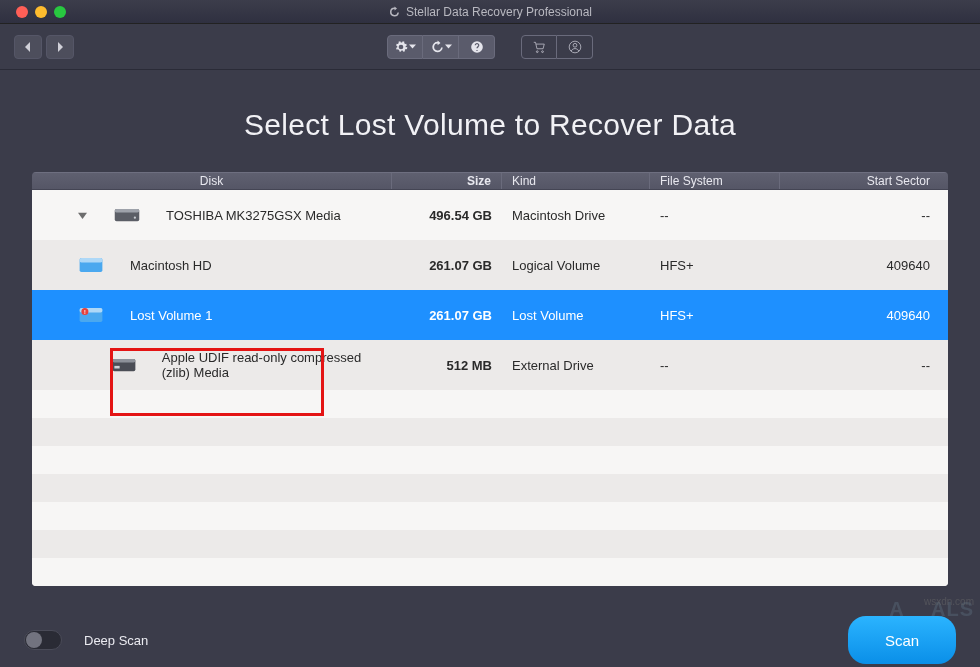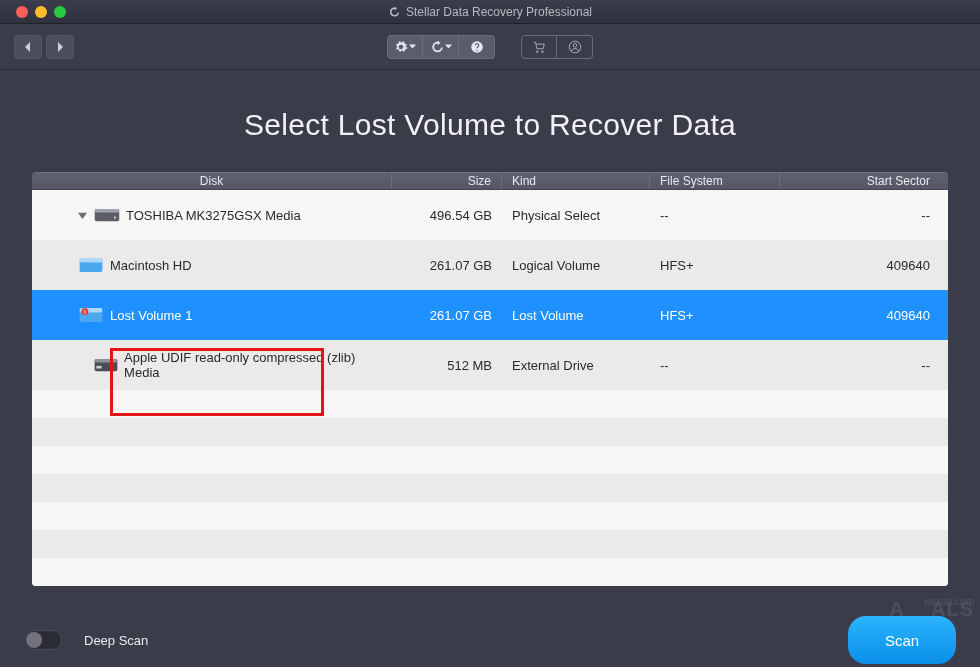--- a/index.html
+++ b/index.html
@@ -36,34 +36,34 @@
 
     
     .main { position: relative; }
     .page-title { font-size: 30px; font-weight: 400; color: #f1f1f5; text-align: center; padding: 38px 0 30px; letter-spacing:0.3px;}
 
     
     .table-wrap { margin: 0 32px; border-radius: 4px; overflow: hidden; }
     .thead { display:flex; background: linear-gradient(#5f6070,#555666); border-top:1px solid #6e6f80; border-bottom:1px solid #444554; height:18px; font-size:12px; color:#e8e8ef; }
     .th,.td{ display:flex; align-items:center; padding:0 10px;}
     .col-disk{ flex:0 0 360px; }
-    .col-size{ flex:0 0 110px; justify-content:flex-end; text-align:right;}
+    .col-size{ flex:0 0 110px; justify-content:flex-end; text-align:right;font-weight:bold;}
     .col-kind{ flex:0 0 148px; }
     .col-fs  { flex:0 0 130px; }
     .col-ss  { flex:1 1 auto; justify-content:flex-end; padding-right:18px;}
     .th.col-disk{ justify-content:center;}
     .th{ border-right:1px solid #6a6b7c;}
     .th:last-child{border-right:none;}
 
     .tbody{ min-height:396px; background:#eeeceb; }
     .tr{ height:50px; display:flex; font-size:13px; color:#2a2a2a; align-items:center;}
     .tr:nth-child(odd){ background:#f7f6f5;}
     .tr:nth-child(even){ background:#eceae9;}
     .tr.selected{ background:#1e90ff; color:#fff;}
-    .td.col-disk{ gap:4px;padding-left:44px;}
+    .td.col-disk{ gap:24px;padding-left:44px;}
     .chevron{ width:12px; display:inline-flex; justify-content:center; color:#7a7a7a;}
     .chevron svg{width:9px;height:9px;fill:#6d6d6d;}
     .disk-icon{ width:30px; height:22px; display:inline-flex; align-items:center; justify-content:center;}
     .disk-icon svg{ width:28px; height:22px;}
     .indent1{ padding-left:34px;}
     .indent0{ padding-left:6px;}
 
     
     .highlight-box{ position:absolute; border:3px solid #e41414; pointer-events:none; left:110px; top:278px; width:214px; height:68px;}
 
@@ -173,21 +173,21 @@
             <span class="disk-icon">
               <svg viewBox="0 0 32 24">
                 <rect x="2" y="5" width="28" height="14" rx="2" fill="#5b5e66"></rect>
                 <rect x="2" y="5" width="28" height="4" rx="2" fill="#9ea2aa"></rect>
                 <circle cx="25" cy="15" r="1.3" fill="#c8cbd0"></circle>
               </svg>
             </span>
             <span>TOSHIBA MK3275GSX Media</span>
           </div>
           <div class="td col-size">496.54 GB</div>
-          <div class="td col-kind">Physical Select</div>
+          <div class="td col-kind">Macintosh Drive</div>
           <div class="td col-fs">--</div>
           <div class="td col-ss">--</div>
         </div>
         <div class="tr">
           <div class="td col-disk indent1">
             <span class="disk-icon">
               <svg viewBox="0 0 32 24">
                 <rect x="3" y="4" width="26" height="16" rx="2" fill="#4aa8ef"></rect>
                 <rect x="3" y="4" width="26" height="5" rx="2" fill="#aed8f7"></rect>
               </svg>

